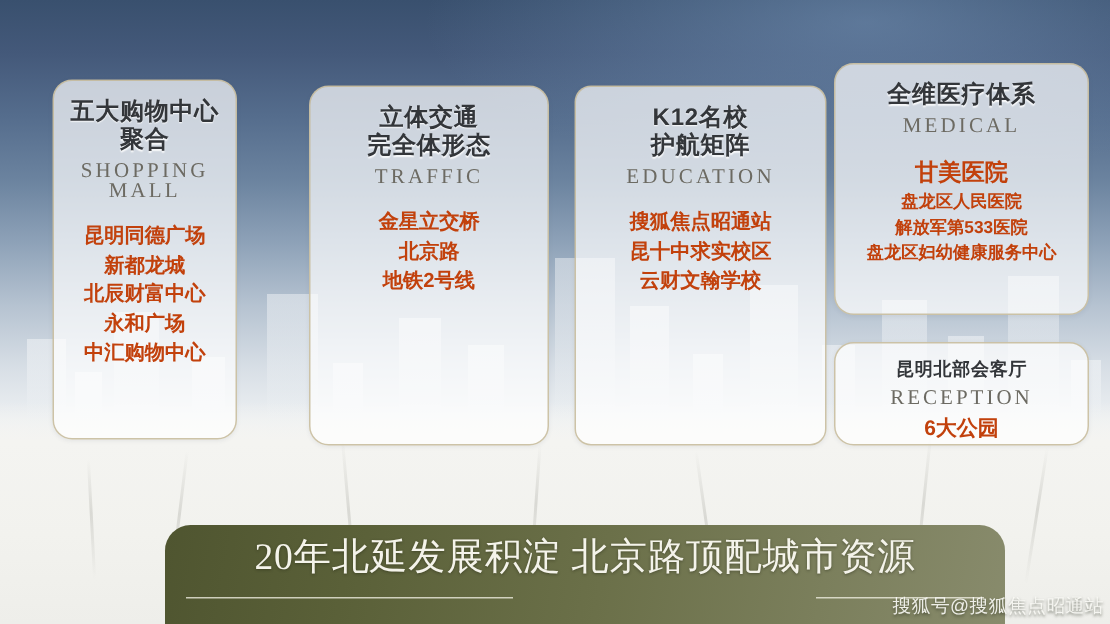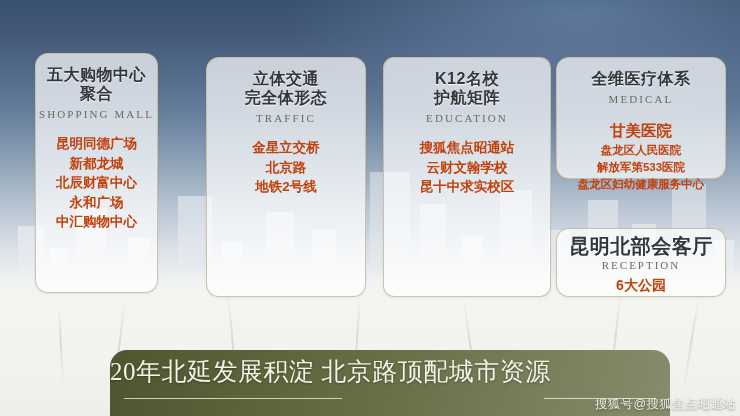--- a/index.html
+++ b/index.html
@@ -88,39 +88,39 @@
     border: 1px solid rgba(196,184,152,.85);
     border-radius: 13px;
     background: rgba(255,255,255,.70);
     box-shadow: 0 1px 3px rgba(90,100,115,.10);
     text-align: center;
     padding-top: 11px;
   }
   .card.c1 { left: 35px;  top: 53px;  width: 123px; height: 240px; }
   .card.c2 { left: 206px; top: 57px;  width: 160px; height: 240px; }
   .card.c3 { left: 383px; top: 57px;  width: 168px; height: 240px; border-radius: 11px; }
-  .card.c4 { left: 556px; top: 57px;  width: 170px; height: 122px; }
+  .card.c4 { left: 556px; top: 42px;  width: 170px; height: 168px; }
   .card.c5 { left: 556px; top: 228px; width: 170px; height: 69px; padding-top: 8px; }
 
   .card-title {
     color: #33363a;
     font-weight: 700;
     font-size: 16px;
     line-height: 19px;
     letter-spacing: .5px;
     text-shadow: 0 1px 1px rgba(255,255,255,.9);
   }
   .card.c3 .card-title { font-size: 16px; }
-  .card.c5 .card-title { font-size: 20px; }
+  .card.c5 .card-title { font-size: 12px; }
 
   .card-sub {
     margin-top: 5px;
     color: #6c6a62;
     font-family: "Liberation Serif", "DejaVu Serif", serif;
-    font-size: 11px;
+    font-size: 14px;
     letter-spacing: 2.1px;
     line-height: 13px;
   }
   .card.c5 .card-sub { margin-top: 3px; letter-spacing: 2px; }
 
   .card-body {
     margin-top: 13px;
     color: #c2410c;
     font-size: 13.5px;
     line-height: 19.5px;
@@ -151,21 +151,21 @@
     height: 66px;
     border-radius: 17px 17px 0 0;
     background:
       linear-gradient(100deg, #4f5530 0%, #5a6038 22%, #6b7049 52%, #7b7f5c 78%, #888b6c 100%);
     overflow: hidden;
   }
   .banner-main {
     position: absolute;
     left: 0; right: 0;
     top: 6px;
-    text-align: left;
+    text-align: center;
     color: #f4f3ea;
     font-family: "Liberation Serif", "DejaVu Serif", serif;
     font-size: 25px;
     line-height: 32px;
     letter-spacing: .5px;
     white-space: nowrap;
     text-shadow: 0 1px 2px rgba(30,34,18,.45);
   }
   .banner-rule {
     position: absolute;
@@ -265,22 +265,22 @@
   </div>
 
   <div class="card c3">
     <div class="card-title">
       <div>K12名校</div>
       <div>护航矩阵</div>
     </div>
     <div class="card-sub">EDUCATION</div>
     <div class="card-body">
       <div>搜狐焦点昭通站</div>
+      <div>昆十中求实校区</div>
       <div>云财文翰学校</div>
-      <div>昆十中求实校区</div>
     </div>
   </div>
 
   <div class="card c4">
     <div class="card-title">
       <div>全维医疗体系</div>
     </div>
     <div class="card-sub">MEDICAL</div>
     <div class="card-body">
       <div class="lead">甘美医院</div>

